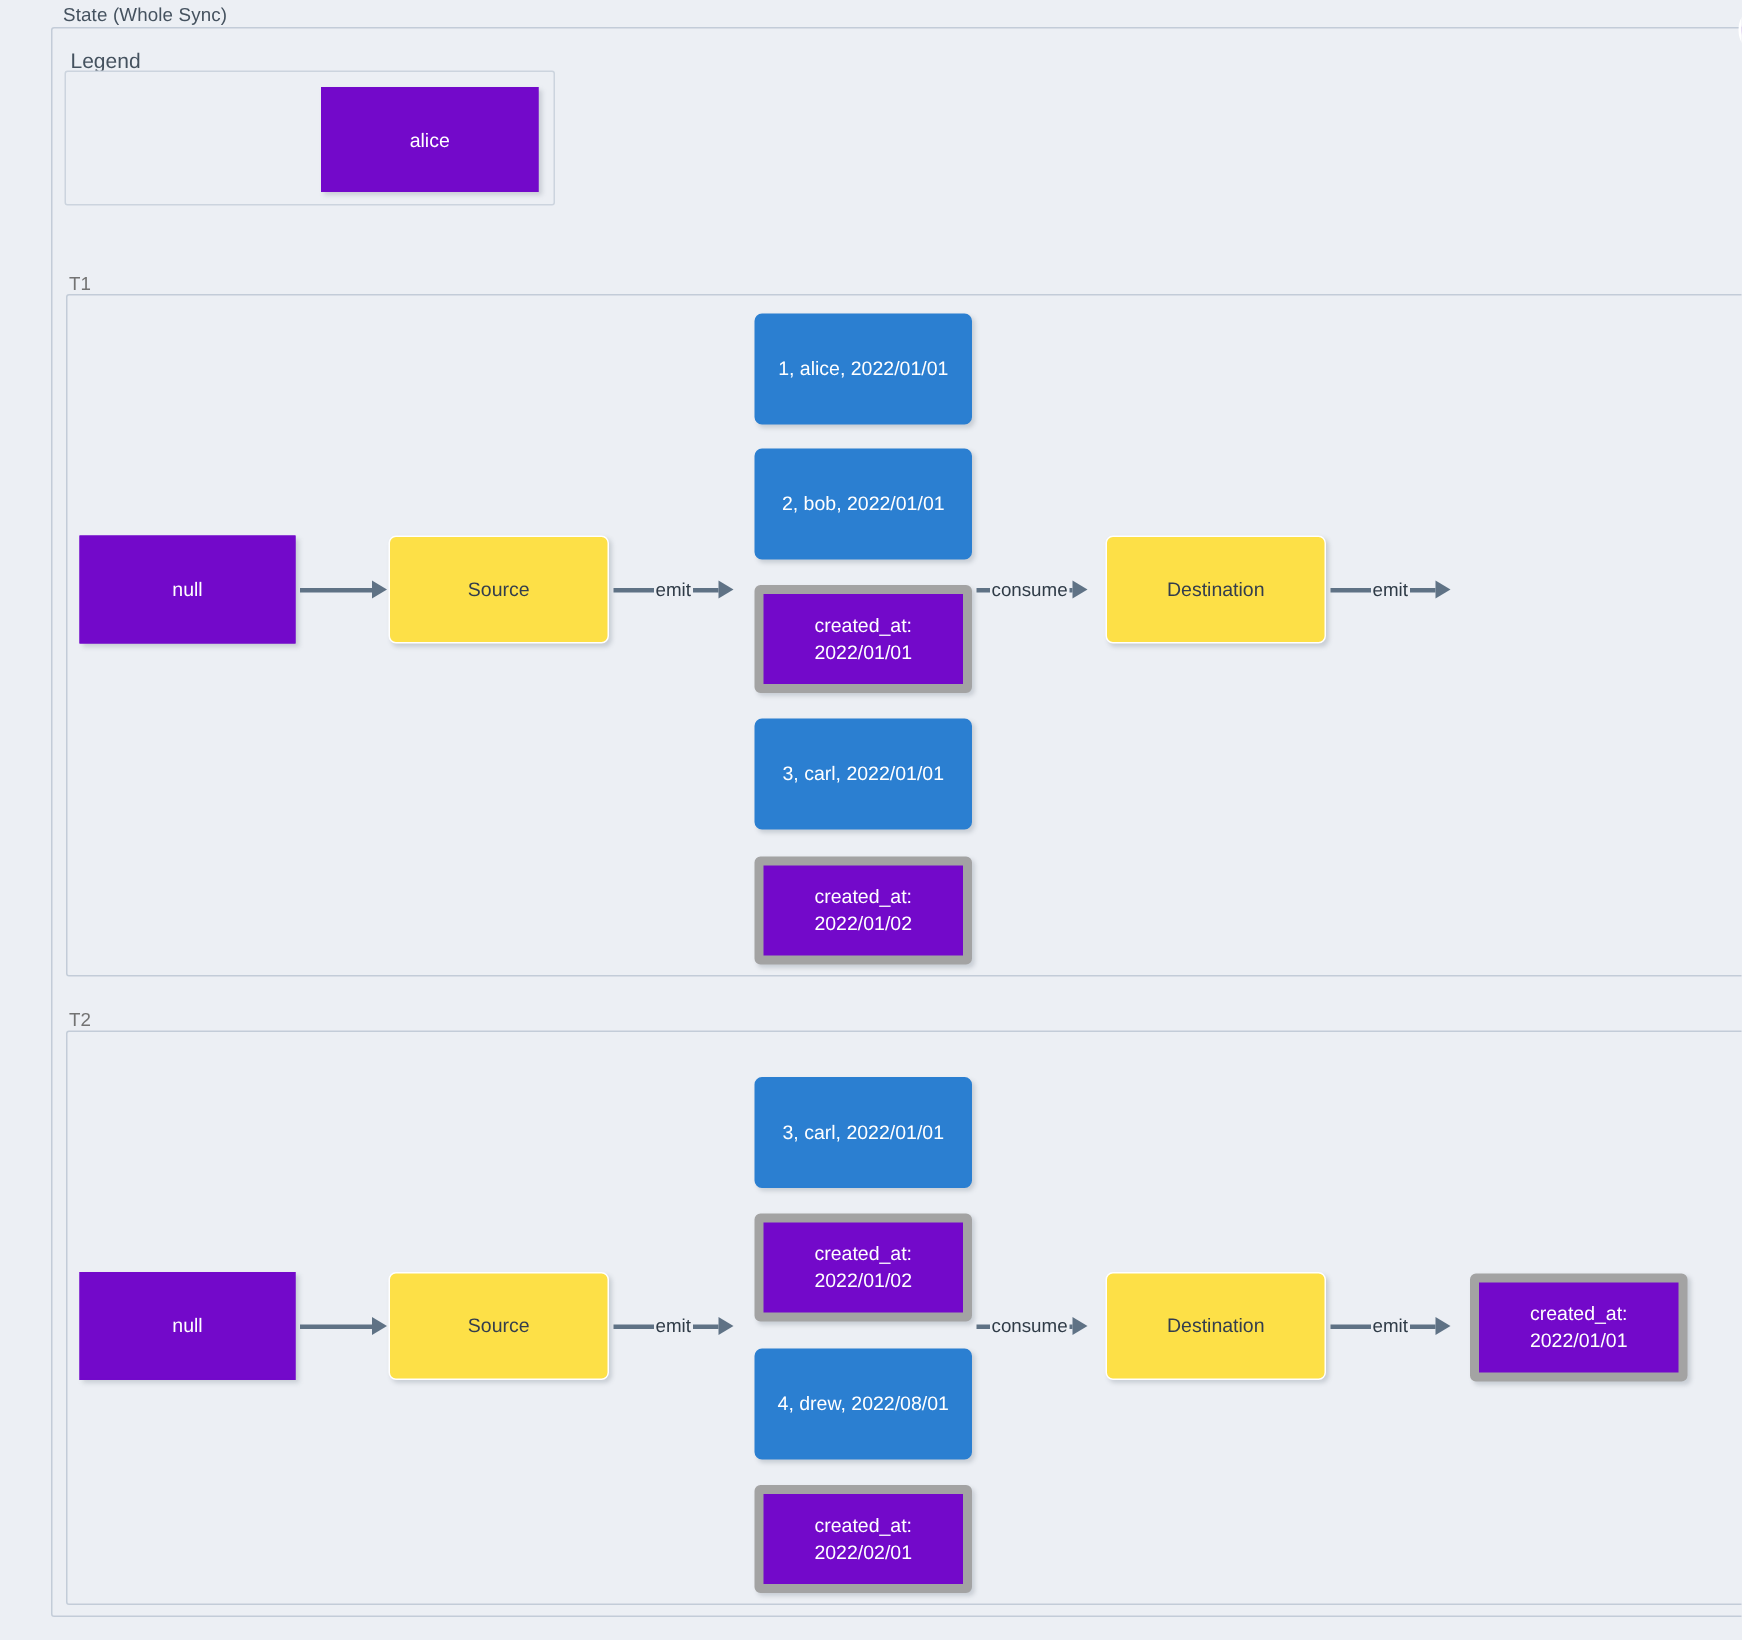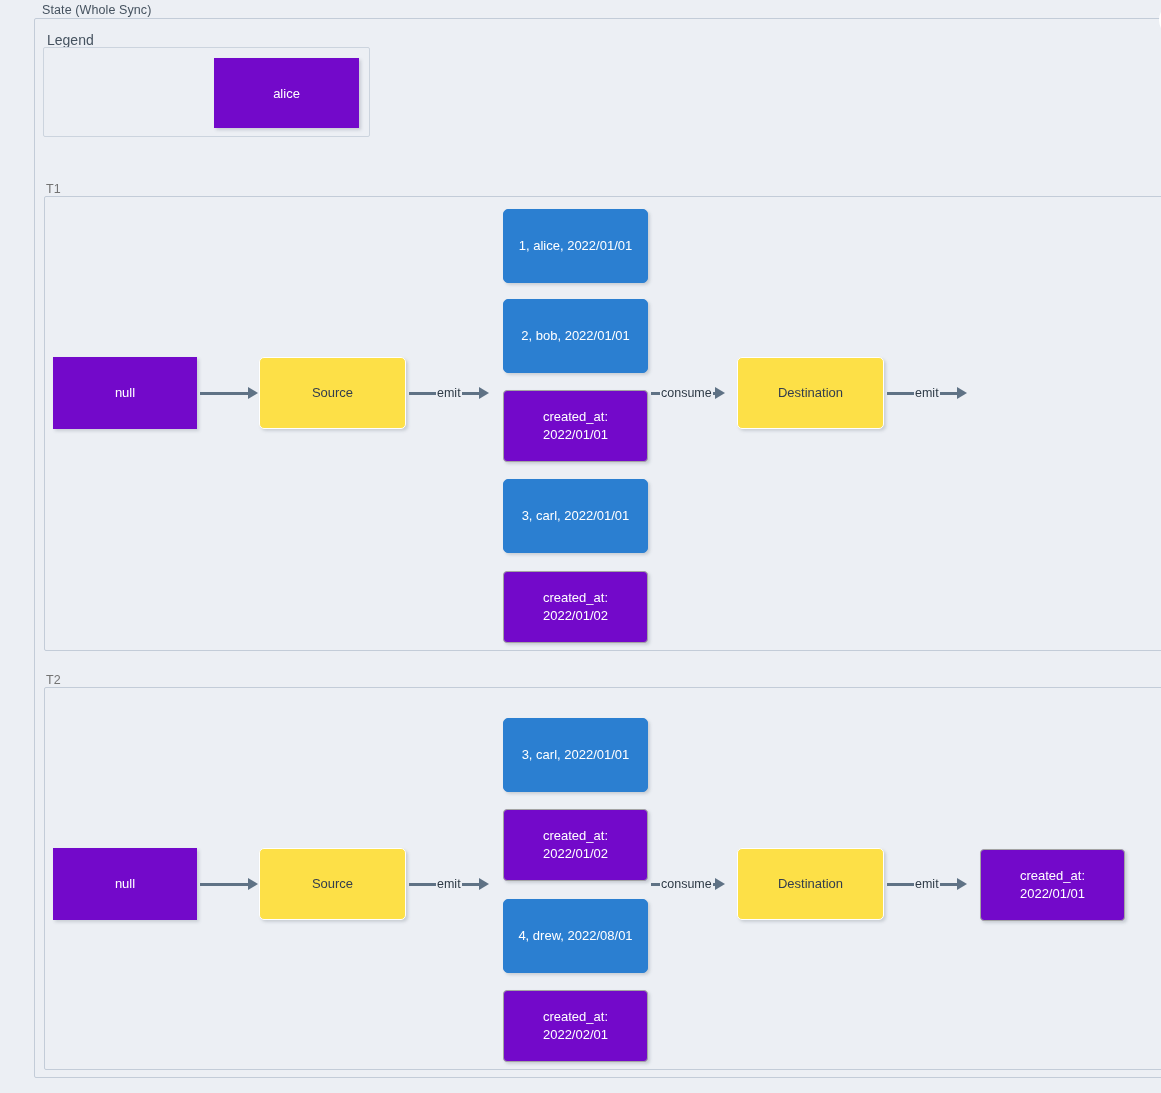--- a/index.html
+++ b/index.html
@@ -110,21 +110,21 @@
     align-items: center;
     justify-content: center;
     text-align: center;
     font-size: 13px;
     line-height: 1.35;
     box-sizing: border-box;
     box-shadow: 2px 2px 3px rgba(100,110,125,.25);
   }
   .node-state {
     background: #7309ca;
-    border: 1px solid #a3a3a3;
+    border: 6px solid #a3a3a3;
     color: #ffffff;
     border-radius: 4px;
   }
   .node-state-sharp {
     background: #7309ca;
     border: 1px solid #7309ca;
     color: #ffffff;
     border-radius: 0px;
   }
   .node-record {

